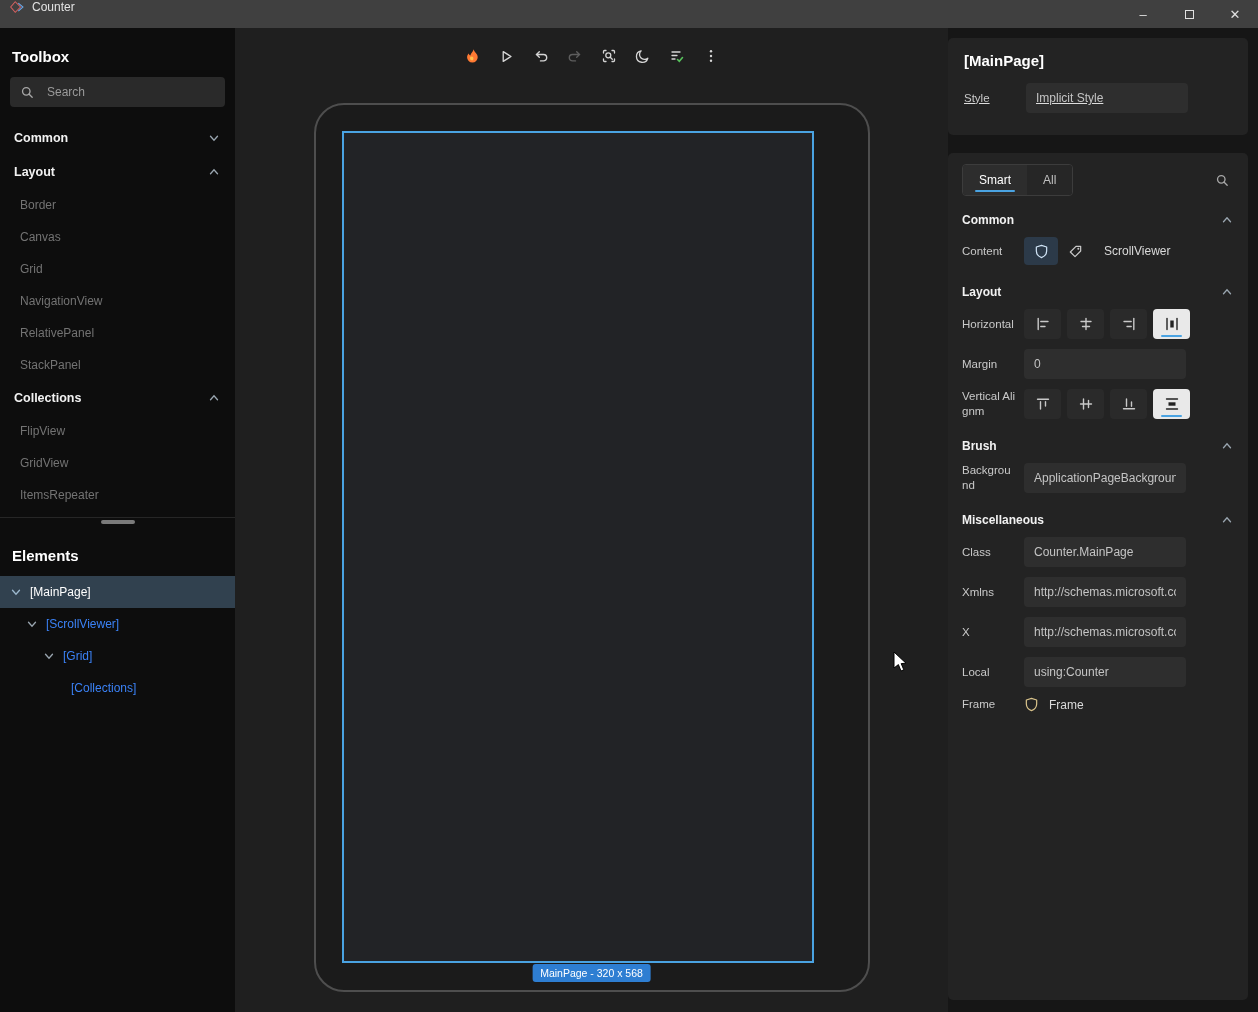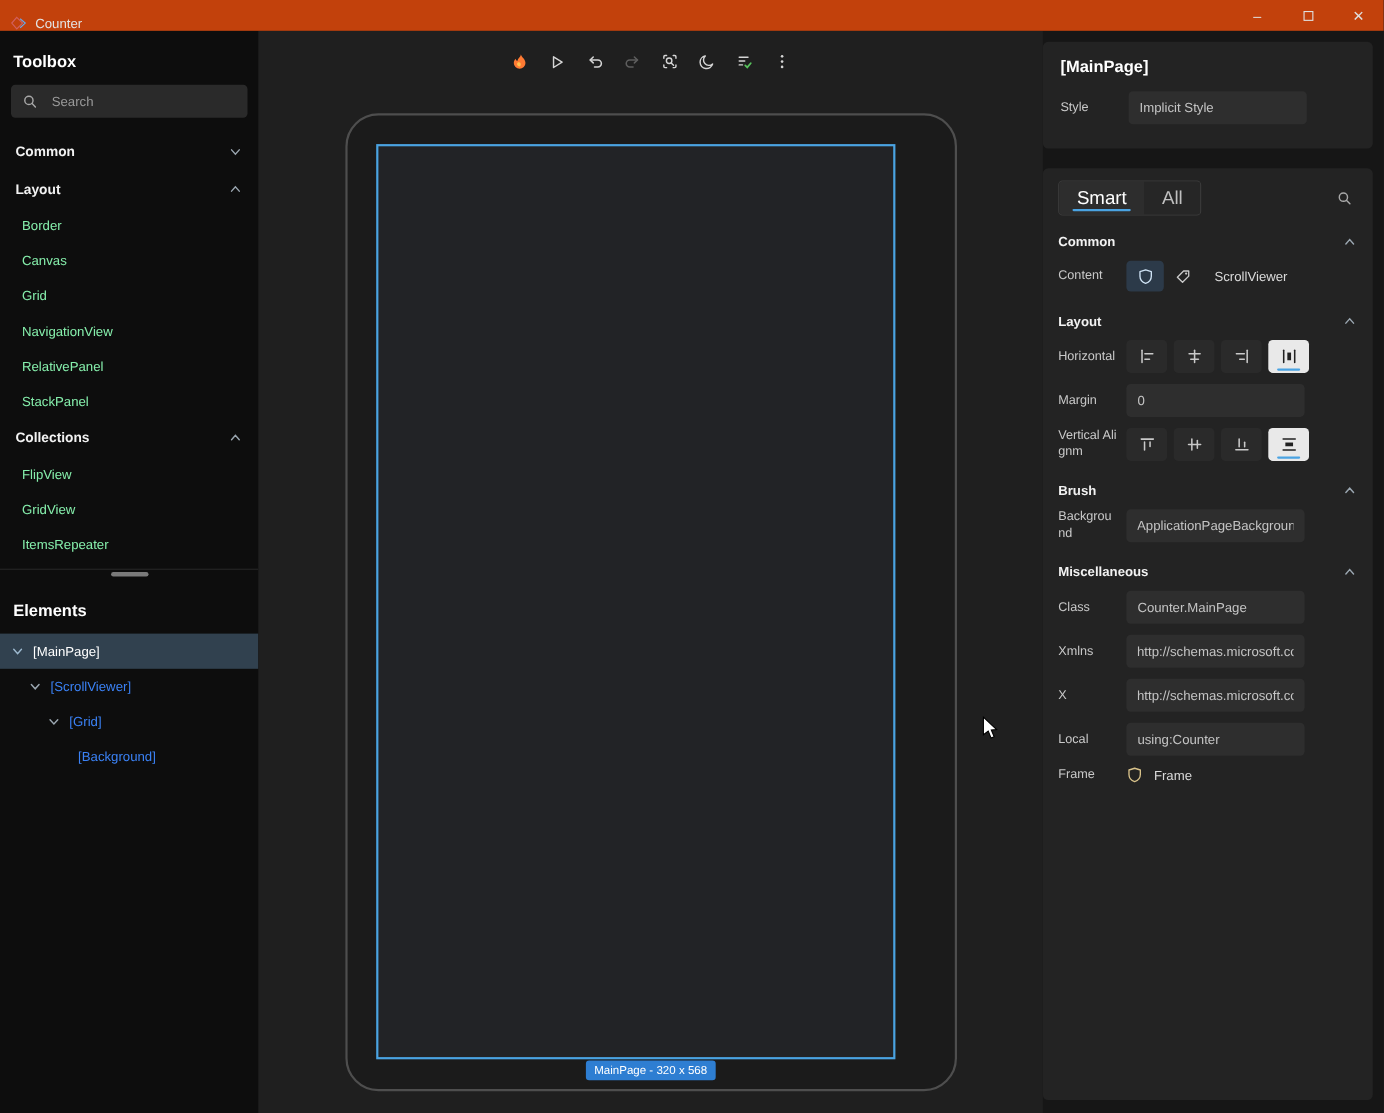--- a/index.html
+++ b/index.html
@@ -1,20 +1,20 @@
 <!DOCTYPE html>
 <html><head>
 <meta charset="utf-8">
 <style>
   * { margin:0; padding:0; box-sizing:border-box; }
   html,body { width:1258px; height:1012px; overflow:hidden; background:#1f1f1f;
     font-family:"Liberation Sans", sans-serif; color:#ddd; }
 
   
-  .titlebar { height:28px; background:#c2410c; display:flex; align-items:flex-end;
+  .titlebar { height:28px; background:#404040; display:flex; align-items:flex-start;
     padding-left:10px; gap:8px; position:relative; z-index:10; }
   .title-text { font-size:12px; color:#e3e3e3; }
   .win-controls { margin-left:auto; display:flex; height:100%; }
   .win-btn { width:46px; height:100%; display:flex; align-items:center; justify-content:center;
     color:#e0e0e0; font-size:13px; }
   .max-box { width:9px; height:9px; border:1px solid #e0e0e0; display:inline-block; }
 
   
   .app { display:flex; height:984px; position:relative; }
 
@@ -23,21 +23,21 @@
   .panel-title { font-size:15px; font-weight:bold; color:#fff; margin:20px 12px 12px; }
   .search-box { margin:0 10px 14px; height:30px; background:#2a2a2a; border-radius:4px;
     display:flex; align-items:center; gap:12px; padding:0 10px; }
   .search-box input { background:transparent; border:none; outline:none; color:#cfcfcf;
     font-size:12px; width:100%; font-family:"Liberation Sans",sans-serif; }
   .search-box input::placeholder { color:#9a9a9a; }
   .sec-header { height:34px; display:flex; align-items:center; padding:0 14px; }
   .sec-header .lbl { font-size:12.5px; font-weight:bold; color:#f2f2f2; }
   .sec-header .chev-wrap { margin-left:auto; display:flex; }
   .tb-item { height:32px; display:flex; align-items:center; padding-left:20px;
-    font-size:12px; color:#86efac; }
+    font-size:12px; color:#737373; }
   .splitter { height:10px; position:relative; margin-top:6px; border-top:1px solid #262626; }
   .splitter .grip { position:absolute; top:2px; left:50%; transform:translateX(-50%);
     width:34px; height:4px; background:#7a7a7a; border-radius:2px; }
   .tree-row { height:32px; display:flex; align-items:center; gap:7px; font-size:12px; color:#3b82f6; }
   .tree-row.selected { background:#31414f; color:#fff; }
   .d0 { padding-left:9px; } .d1 { padding-left:25px; } .d2 { padding-left:42px; } .d3 { padding-left:71px; }
 
   
   .chev { width:14px; height:14px; color:#9aa6b0; }
   .chev.blue { color:#9db9cf; }
@@ -68,25 +68,25 @@
   .card { background:#232323; border-radius:5px; }
   .card.head { padding:14px 16px; height:97px; flex:none; }
   .card.body { flex:1; padding:8px 14px 14px; overflow:hidden; }
   .insp-title { font-size:15px; font-weight:bold; color:#fff; }
   .prop-row { display:flex; align-items:center; margin-bottom:10px; }
   .prop-label { width:62px; flex:none; font-size:11.5px; color:#c9c9c9; line-height:1.3;
     word-break:break-all; padding-right:8px; }
   .prop-input { width:162px; height:30px; background:#2e2e2e; border:none; border-radius:4px;
     color:#c4c4c4; font-size:12px; padding:0 10px; outline:none; overflow:hidden;
     white-space:nowrap; font-family:"Liberation Sans",sans-serif; }
-  .style-row { margin-top:14px; margin-bottom:4px; }
+  .style-row { margin-top:14px; margin-bottom:4px;text-decoration:underline; }
 
   .tabs-row { height:38px; display:flex; align-items:center; margin-bottom:4px; }
   .tab-group { display:flex; border:1px solid #3c3c3c; border-radius:4px; overflow:hidden; }
-  .tab { height:30px; padding:0 16px; display:flex; align-items:center; font-size:17px;
+  .tab { height:30px; padding:0 16px; display:flex; align-items:center; font-size:12px;
     color:#c0c0c0; background:#262626; position:relative; }
   .tab.active { background:#2d2d2d; color:#fff; }
   .tab.active::after { content:""; position:absolute; left:12px; right:12px; bottom:3px;
     height:2px; background:#4aa3e2; border-radius:1px; }
   .tabs-row .mag { margin-left:auto; margin-right:4px; }
 
   .insp-sec-header { height:34px; display:flex; align-items:center; margin-top:4px; }
   .insp-sec-header .lbl { font-size:12px; font-weight:bold; color:#f2f2f2; }
   .insp-sec-header .chev-wrap { margin-left:auto; display:flex; }
 
@@ -189,21 +189,21 @@
         </svg>
       <span>[ScrollViewer]</span>
     </div>
     <div class="tree-row d2">
       <svg class="chev" viewBox="0 0 16 16" fill="none" stroke="currentColor" stroke-width="1.5" stroke-linecap="round">
           <path d="M4 6 L8 10.5 L12 6"></path>
         </svg>
       <span>[Grid]</span>
     </div>
     <div class="tree-row d3">
-      <span>[Background]</span>
+      <span>[Collections]</span>
     </div>
   </aside>
 
   <main class="canvas-area">
 
     <div class="canvas-toolbar">
       <div class="tool-btn">
         <svg width="17" height="17" viewBox="0 0 16 16">
           <path fill="#ff7a33" d="M9 1.2c.6 2.8 3.9 4.1 3.9 7.5a5 5 0 0 1-10 0c0-1.5.6-2.6 1.5-3.6.3 1 .8 1.6 1.6 2C6.1 4.9 8.8 3.6 9 1.2z"></path>
           <path fill="#ffc24d" d="M8.1 8c1 1.1 1 2.2.3 3.5-1.1.4-2.4-.2-2.7-1.4-.2-.9.3-1.7 1.1-2.3.3.6.8.9 1.3.2z"></path>

